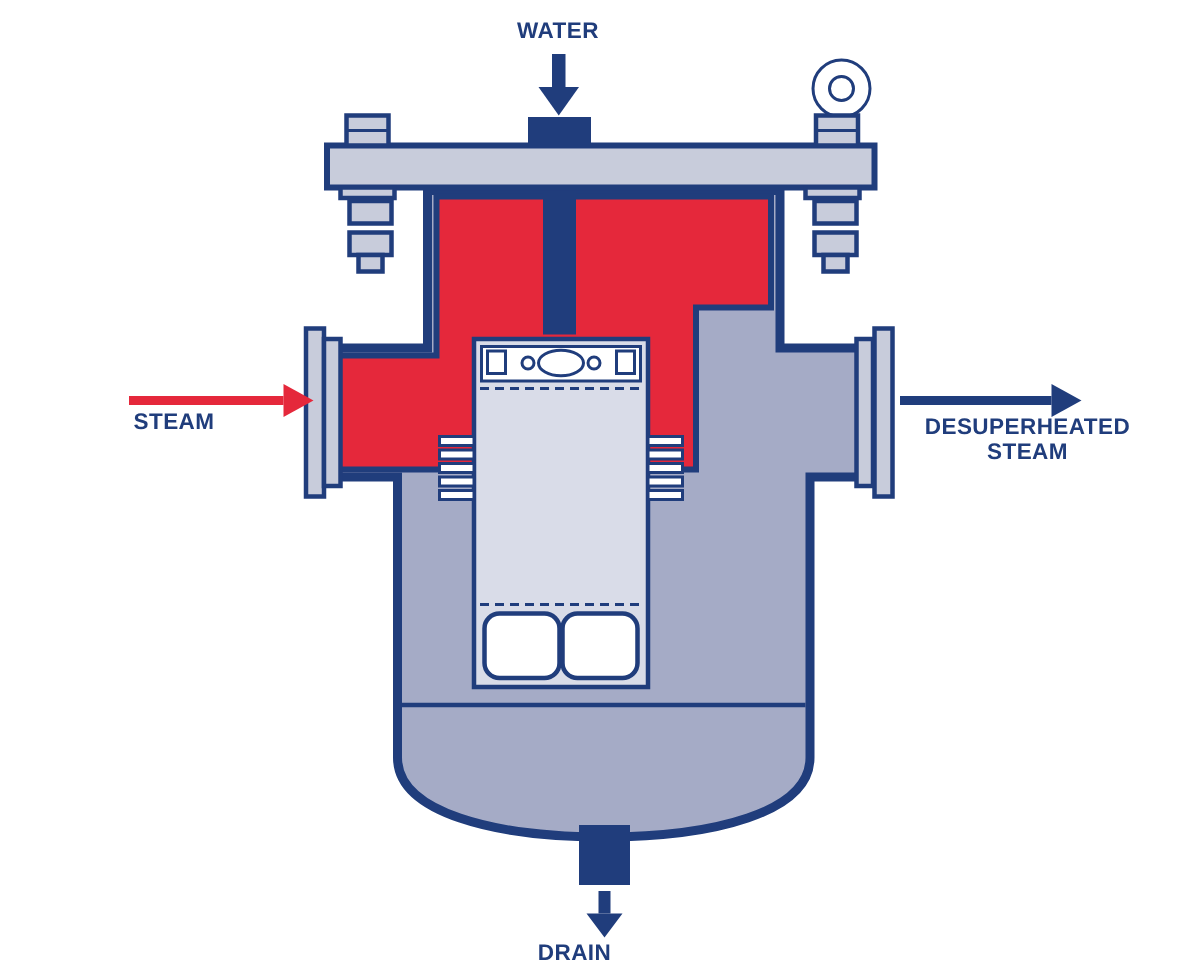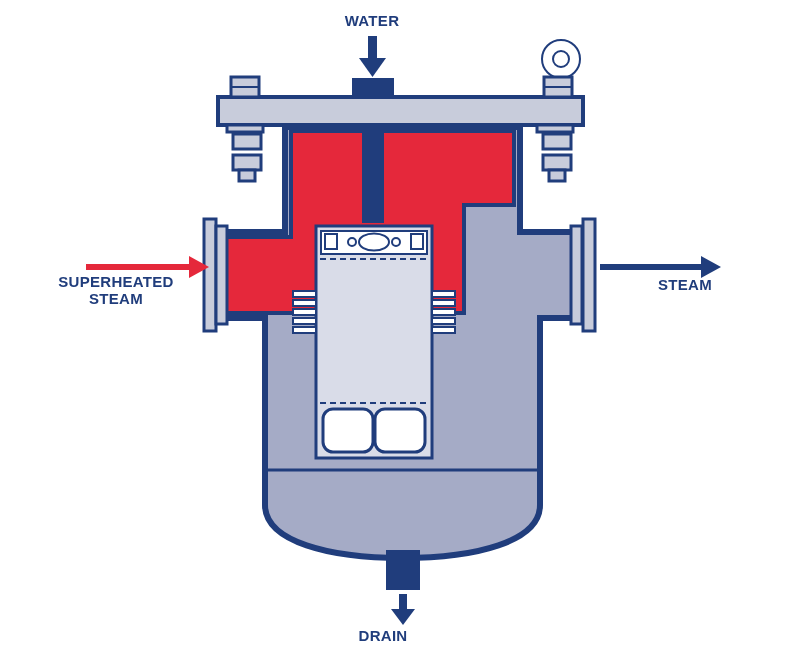--- a/index.html
+++ b/index.html
@@ -146,23 +146,23 @@
     </g>
     <g>
       <rect class="navy-fill" x="399" y="594" width="8" height="15"></rect>
       <polygon class="navy-fill" points="391,609 415,609 403,625"></polygon>
     </g>
   </svg>
 
   <div class="label" style="left:312px;top:12px;width:120px">WATER</div>
 
   <div class="label" style="left:35px;top:273px;width:162px">
-    <span class="ln">SUPERHEATED</span>
     <span class="ln">STEAM</span>
   </div>
 
   <div class="label" style="left:597px;top:276px;width:176px">
+    <span class="ln">DESUPERHEATED</span>
     <span class="ln">STEAM</span>
   </div>
 
   <div class="label" style="left:323px;top:627px;width:120px">DRAIN</div>
 
 </div>
 
 </body></html>

